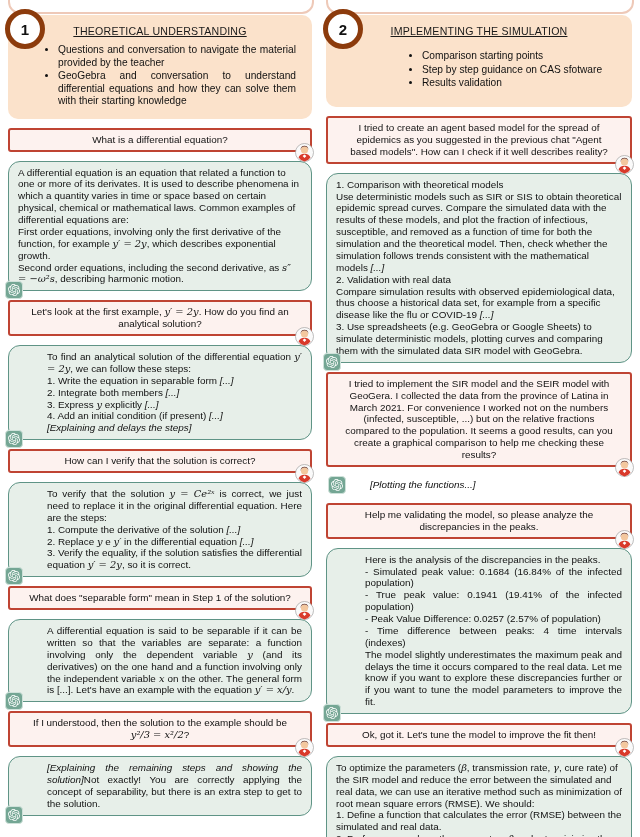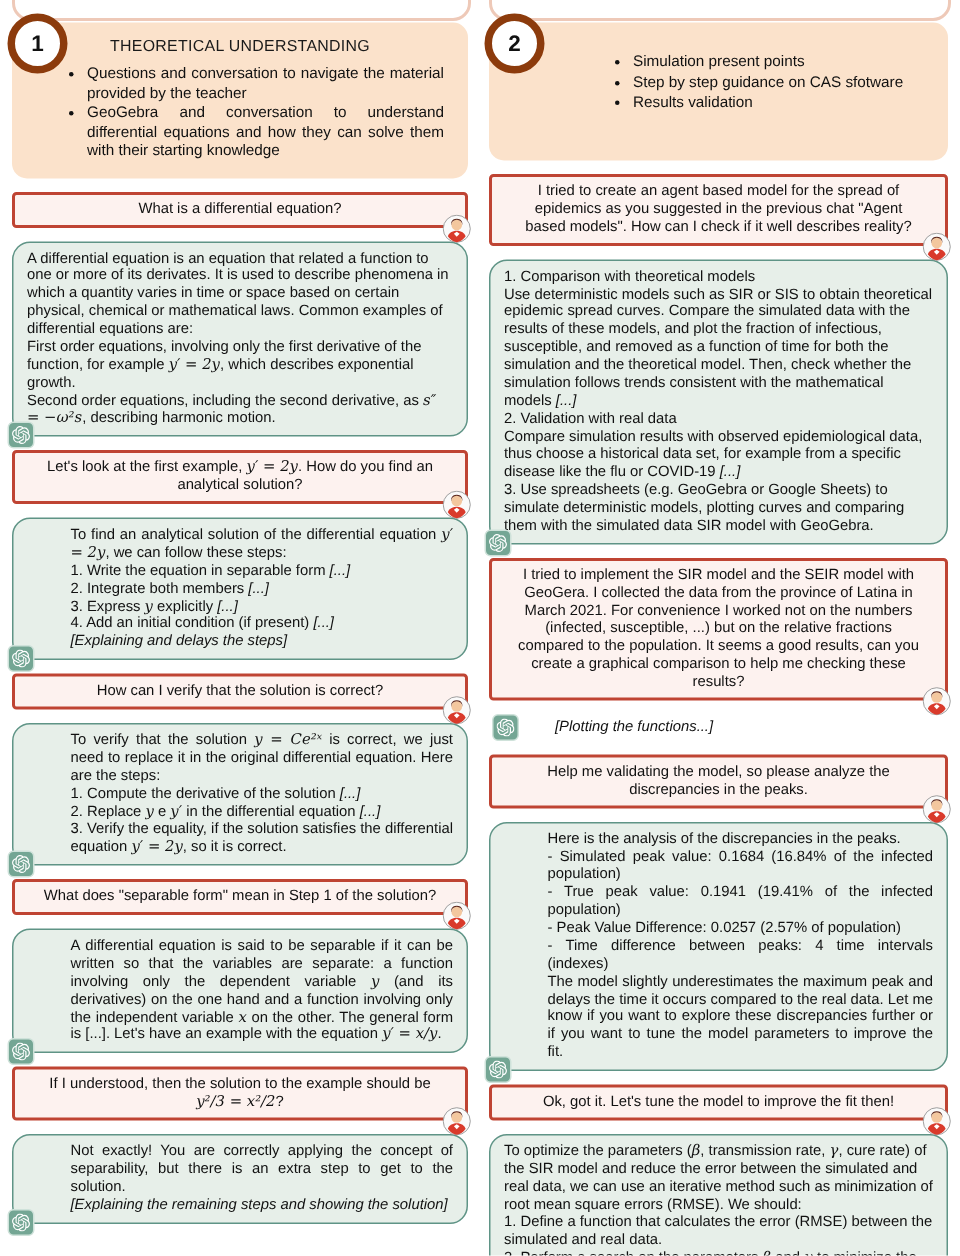--- a/index.html
+++ b/index.html
@@ -28,21 +28,21 @@
     padding:8px 10px 10px 10px;min-height:74px;
   }
   .badge{
     position:absolute;left:-3px;top:-6px;width:30px;height:30px;
     background:#fff;border:5px solid #8c3b0c;border-radius:50%;
     display:flex;align-items:center;justify-content:center;
     font-weight:bold;font-size:15px;color:#111;z-index:2;
   }
   .htitle{
     text-align:center;font-size:10.6px;letter-spacing:.2px;
-    margin:2px 0 7px 0;color:#1a1a1a;
+    margin:2px 0 7px 0;color:#1a1a1a;text-decoration:underline;
   }
   ul.hbullets{margin:0;padding:0 6px 0 40px;font-size:10.2px;line-height:1.23;}
   ul.hbullets li{margin:0 0 1px 0;}
   .col-left ul.hbullets{text-align:justify;}
   .col-right ul.hbullets{padding-left:86px;margin-top:13px;}
 
   
   .msg{position:relative;}
   .bubble{
     font-size:9.9px;line-height:1.2;border-radius:12px;
@@ -186,34 +186,35 @@
         <svg viewBox="0 0 24 24" xmlns="http://www.w3.org/2000/svg">
           <circle cx="12" cy="12" r="11.4" fill="#fafafa" stroke="#9a9a9a" stroke-width="0.8"></circle>
           <path d="M12 13.6c-3.9 0-6.7 2-7.5 4.7A11.4 11.4 0 0 0 12 23.4a11.4 11.4 0 0 0 7.5-5.1c-.8-2.7-3.6-4.7-7.5-4.7z" fill="#d93a2b"></path>
           <path d="M9.6 16.3 12 18.8l2.4-2.5L12 14.6z" fill="#ffffff"></path>
           <circle cx="12" cy="8.8" r="4.5" fill="#f3c79e"></circle>
           <path d="M7.3 9.1a4.7 4.7 0 0 1 9.4 0c.2-1.3.3-5.6-4.7-5.6s-4.9 4.3-4.7 5.6z" fill="#5f2a1e"></path>
         </svg>
       </div>
     </div>
     <div class="msg assistant">
-      <div class="bubble bot-bubble justify"><span class="seg">Not exactly! You are correctly applying the concept of separability, but there is an extra step to get to the solution.
-</span><span class="seg em">[Explaining the remaining steps and showing the solution]</span></div>
+      <div class="bubble bot-bubble justify"><span class="seg em">[Explaining the remaining steps and showing the solution]</span><span class="seg">Not exactly! You are correctly applying the concept of separability, but there is an extra step to get to the solution.
+</span></div>
       <div class="gpt">
         <svg viewBox="0 0 24 24" xmlns="http://www.w3.org/2000/svg">
           <path d="M22.2819 9.8211a5.9847 5.9847 0 0 0-.5157-4.9108 6.0462 6.0462 0 0 0-6.5098-2.9A6.0651 6.0651 0 0 0 4.9807 4.1818a5.9847 5.9847 0 0 0-3.9977 2.9 6.0462 6.0462 0 0 0 .7427 7.0966 5.98 5.98 0 0 0 .511 4.9107 6.051 6.051 0 0 0 6.5146 2.9001A5.9847 5.9847 0 0 0 13.2599 24a6.0557 6.0557 0 0 0 5.7718-4.2058 5.9894 5.9894 0 0 0 3.9977-2.9001 6.0557 6.0557 0 0 0-.7475-7.073zm-9.022 12.6081a4.4755 4.4755 0 0 1-2.8764-1.0408l.1419-.0804 4.7783-2.7582a.7948.7948 0 0 0 .3927-.6813v-6.7369l2.02 1.1686a.071.071 0 0 1 .038.052v5.5826a4.504 4.504 0 0 1-4.4945 4.4944zm-9.6607-4.1254a4.4708 4.4708 0 0 1-.5346-3.0137l.142.0852 4.783 2.7582a.7712.7712 0 0 0 .7806 0l5.8428-3.3685v2.3324a.0804.0804 0 0 1-.0332.0615L9.74 19.9502a4.4992 4.4992 0 0 1-6.1408-1.6464zM2.3408 7.8956a4.485 4.485 0 0 1 2.3655-1.9728V11.6a.7664.7664 0 0 0 .3879.6765l5.8144 3.3543-2.0201 1.1685a.0757.0757 0 0 1-.071 0l-4.8303-2.7865A4.504 4.504 0 0 1 2.3408 7.8956zm16.5963 3.8558L13.1038 8.364 15.1192 7.2a.0757.0757 0 0 1 .071 0l4.8303 2.7913a4.4944 4.4944 0 0 1-.6765 8.1042v-5.6772a.79.79 0 0 0-.407-.667zm2.0107-3.0231l-.142-.0852-4.7735-2.7818a.7759.7759 0 0 0-.7854 0L9.409 9.2297V6.8974a.0662.0662 0 0 1 .0284-.0615l4.8303-2.7866a4.4992 4.4992 0 0 1 6.6802 4.66zM8.3065 12.863l-2.02-1.1638a.0804.0804 0 0 1-.038-.0567V6.0742a4.4992 4.4992 0 0 1 7.3757-3.4537l-.142.0805L8.704 5.459a.7948.7948 0 0 0-.3927.6813zm1.0976-2.3654l2.602-1.4998 2.6069 1.4998v2.9994l-2.5974 1.4997-2.6067-1.4997z"></path>
         </svg>
       </div>
     </div>
   </div>
 <div class="col col-right">
     <div class="header">
       <div class="badge">2</div>
+      <div class="htitle">IMPLEMENTING THE SIMULATION</div>
       <ul class="hbullets">
-        <li class="hbullet">Simulation present points</li>
+        <li class="hbullet">Comparison starting points</li>
         <li class="hbullet">Step by step guidance on CAS sfotware</li>
         <li class="hbullet">Results validation</li>
       </ul>
     </div>
     <div class="msg user">
       <div class="bubble user-bubble"><span class="seg">I tried to create an agent based model for the spread of epidemics as you suggested in the previous chat "Agent based models". How can I check if it well describes reality?</span></div>
       <div class="avatar">
         <svg viewBox="0 0 24 24" xmlns="http://www.w3.org/2000/svg">
           <circle cx="12" cy="12" r="11.4" fill="#fafafa" stroke="#9a9a9a" stroke-width="0.8"></circle>
           <path d="M12 13.6c-3.9 0-6.7 2-7.5 4.7A11.4 11.4 0 0 0 12 23.4a11.4 11.4 0 0 0 7.5-5.1c-.8-2.7-3.6-4.7-7.5-4.7z" fill="#d93a2b"></path>

